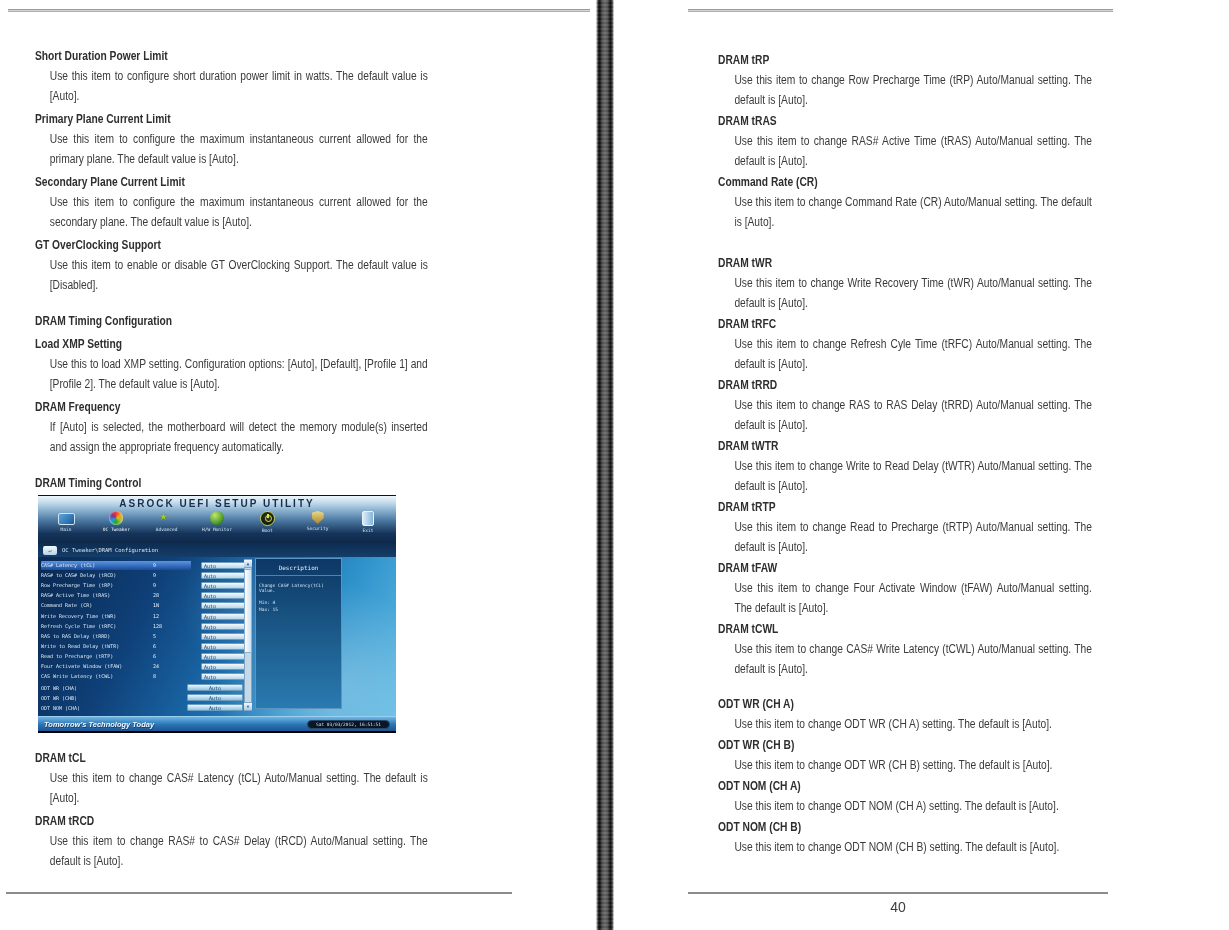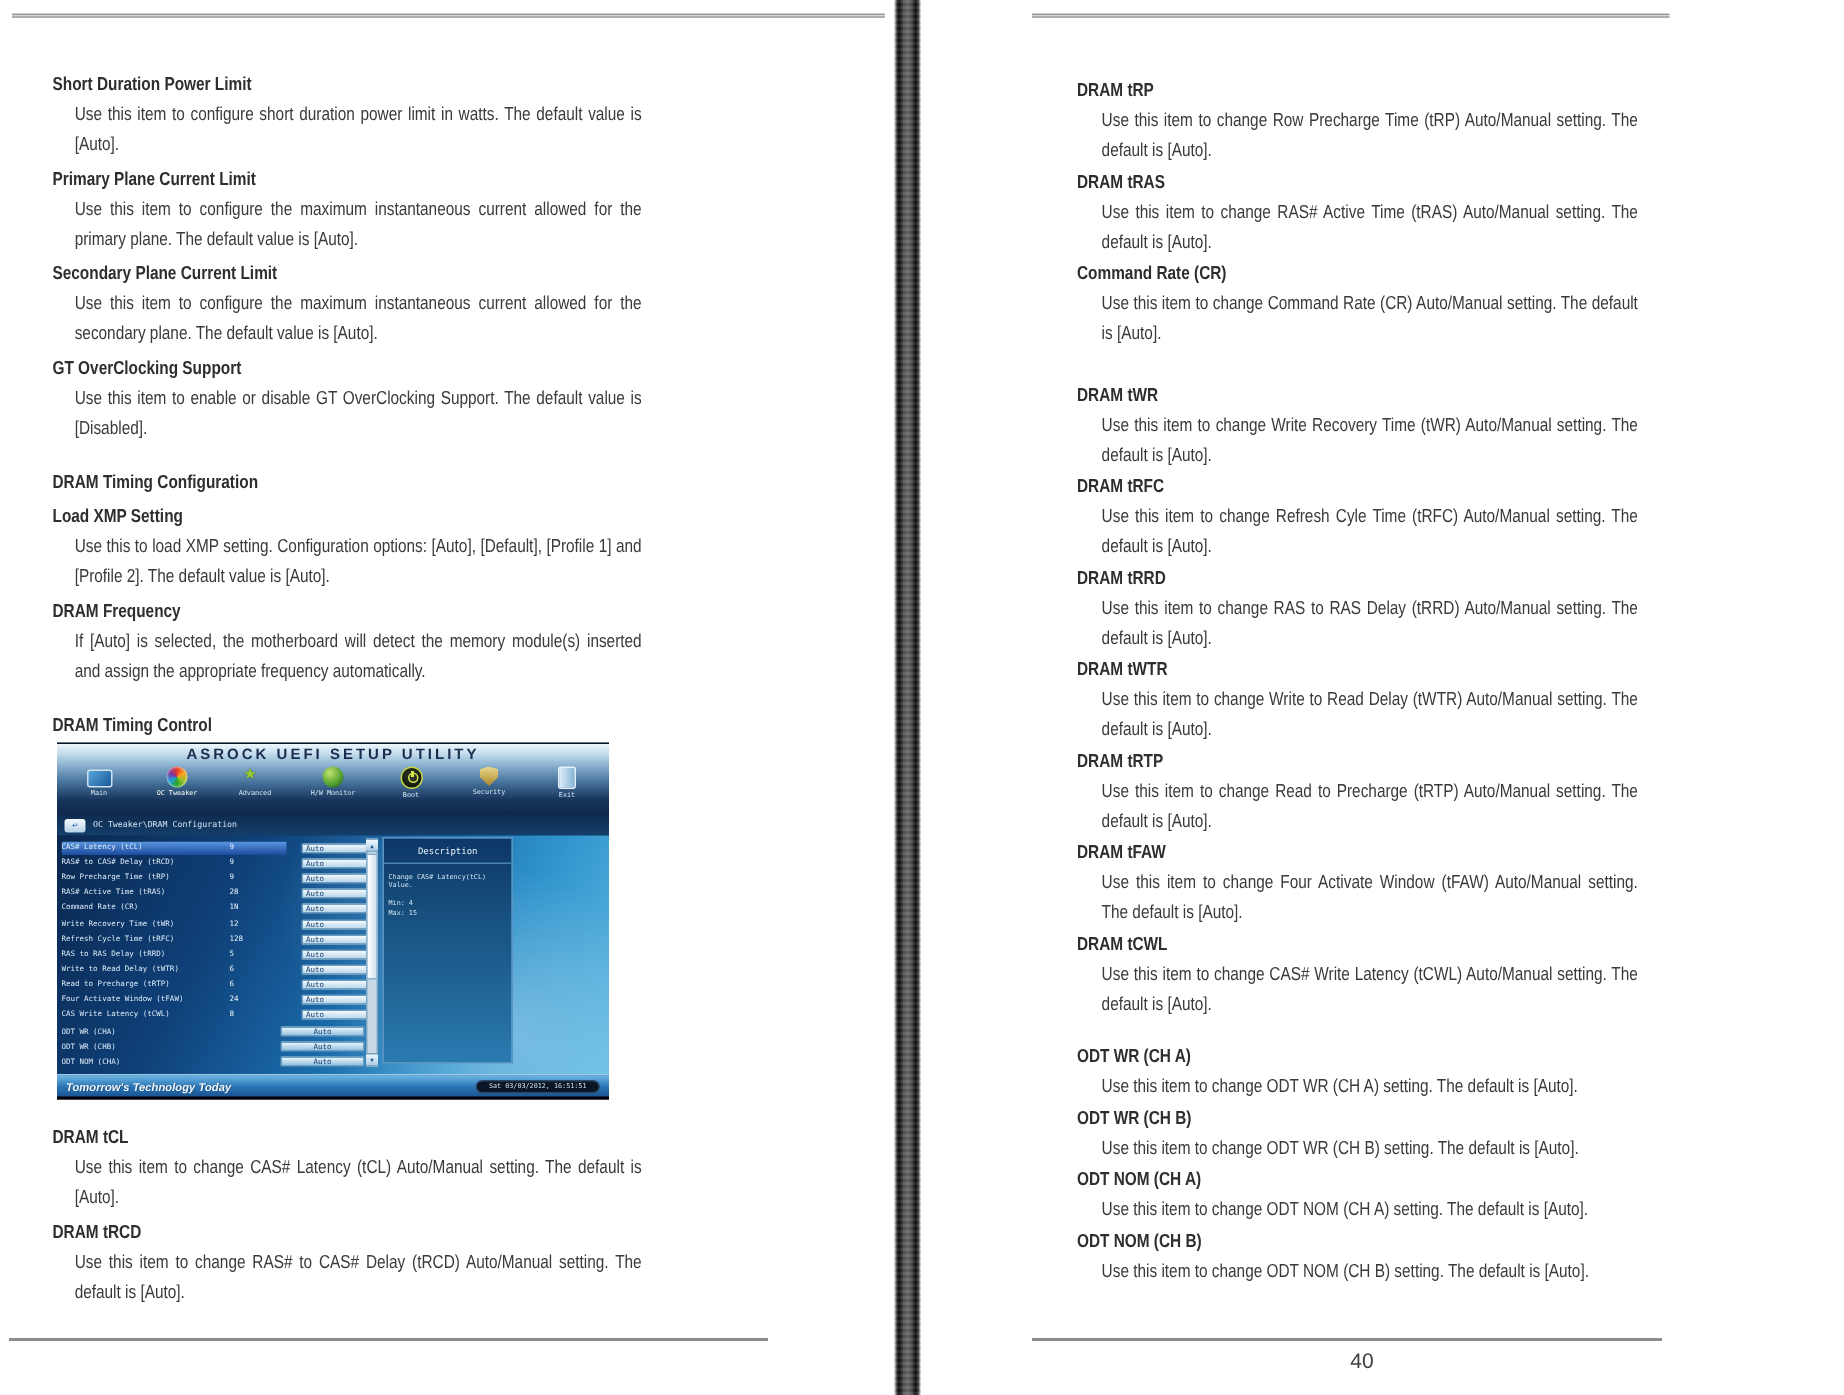--- a/index.html
+++ b/index.html
@@ -19,39 +19,40 @@
   .page-left{left:0;width:596px;}
   .page-right{left:614px;width:615px;}
   .rule-top{position:absolute;height:3px;background:linear-gradient(180deg,#9a9a9a 0 1px,#d6d6d6 1px 2px,#aeaeae 2px 3px);}
   .page-left .rule-top{left:8px;top:9px;width:582px;}
   .page-right .rule-top{left:74px;top:9px;width:425px;}
   .rule-bottom{position:absolute;top:892px;height:2px;background:#8c8c8c;}
   .page-left .rule-bottom{left:6px;width:506px;}
   .page-right .rule-bottom{left:74px;width:420px;}
   .pageno{position:absolute;top:899px;font-size:14px;color:#3d3d3d;text-align:center;}
   .page-left .pageno{left:6px;width:506px;}
-  .page-right .pageno{left:84px;width:420px;}
+  .page-right .pageno{left:74px;width:420px;}
 
   
   .col{position:absolute;transform:scaleX(0.82);transform-origin:0 0;color:#3a3a3a;}
   #left-secs-1{left:35px;top:46px;width:479px;}
   #left-secs-2{left:35px;top:748px;width:479px;}
   #right-secs{left:104px;top:50px;width:456px;}
   .sec{margin:0 0 3px 0;}
   .page-right .sec{margin-bottom:1px;}
   .sec-title{font-weight:bold;color:#2e2e2e;font-size:12.5px;line-height:20px;}
   .sec-body{margin:0;font-size:12.5px;line-height:20px;text-align:justify;}
   #left-secs-1 .sec-body,#left-secs-2 .sec-body{padding-left:18px;}
   #right-secs .sec-body{padding-left:20px;}
 
   
   .bios{
-    position:absolute;left:38px;top:495px;width:368px;height:236px;overflow:hidden;
+    position:absolute;left:38px;top:495px;width:310px;height:236px;overflow:hidden;
     border-bottom:2px solid #000;background:#0b2f5e;
     font-family:"DejaVu Sans Mono", monospace;
+    padding-left:48px;
   }
   .bios-header{
     position:absolute;left:0;top:0;width:100%;height:48px;border-top:1px solid #0a1422;
     background:linear-gradient(180deg,#eef6fb 0%,#c2dbec 14%,#8fb6d2 28%,#49759f 52%,#16345a 78%,#0d2748 100%);
   }
   .bios-title{
     position:absolute;left:0;top:2px;width:100%;text-align:center;
     font-family:"Liberation Sans",sans-serif;font-weight:bold;font-size:10px;
     letter-spacing:2px;color:#1b2d4f;
   }

